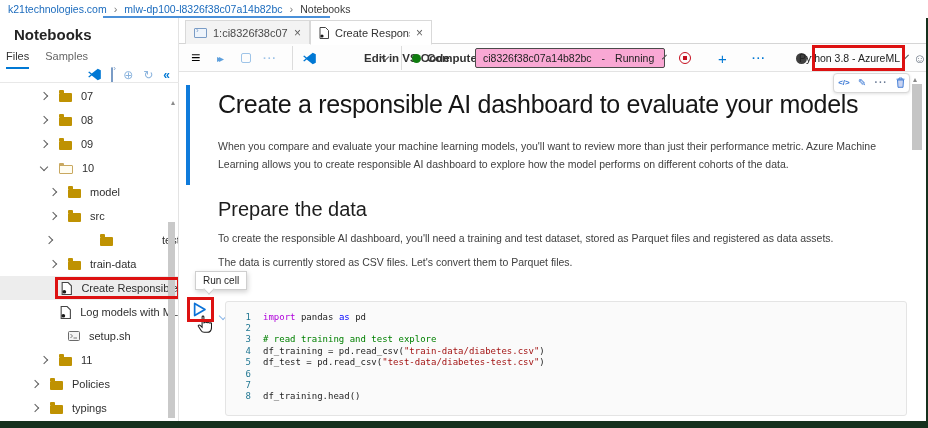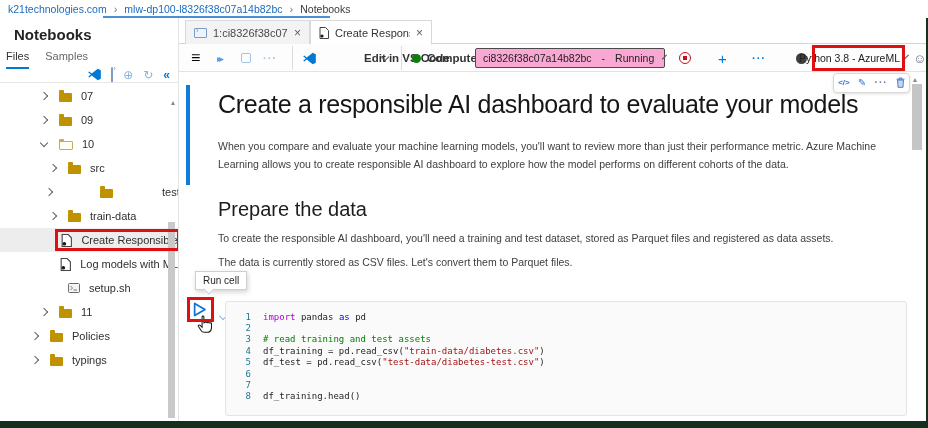--- a/index.html
+++ b/index.html
@@ -151,28 +151,42 @@
         <span class="tree-icon">
           <span class="icon-folder"></span>
         </span>
         <span class="tree-label">07</span>
       </div>
       <div class="tree-row" style="padding-left: 37px;">
         <span class="expander chev-right"></span>
         <span class="tree-icon">
           <span class="icon-folder"></span>
         </span>
+        <span class="tree-label">08</span>
+      </div>
+      <div class="tree-row" style="padding-left: 37px;">
+        <span class="expander chev-right"></span>
+        <span class="tree-icon">
+          <span class="icon-folder"></span>
+        </span>
         <span class="tree-label">09</span>
       </div>
       <div class="tree-row" style="padding-left: 37px;">
         <span class="expander chev-down"></span>
         <span class="tree-icon">
           <span class="icon-folder-open"></span>
         </span>
         <span class="tree-label">10</span>
+      </div>
+      <div class="tree-row" style="padding-left: 46px;">
+        <span class="expander chev-right"></span>
+        <span class="tree-icon">
+          <span class="icon-folder"></span>
+        </span>
+        <span class="tree-label">model</span>
       </div>
       <div class="tree-row" style="padding-left: 46px;">
         <span class="expander chev-right"></span>
         <span class="tree-icon">
           <span class="icon-folder"></span>
         </span>
         <span class="tree-label">src</span>
       </div>
       <div class="tree-row" style="padding-left: 46px; gap: 40px;">
         <span class="expander chev-right"></span>
@@ -354,21 +368,21 @@
           <div class="code-line">
             <span class="ln">1</span>
             <span class="cd"><span class="tok-kw1">import</span><span class="tok-pl"> pandas </span><span class="tok-kw2">as</span><span class="tok-pl"> pd</span></span>
           </div>
           <div class="code-line">
             <span class="ln">2</span>
             <span class="cd"></span>
           </div>
           <div class="code-line">
             <span class="ln">3</span>
-            <span class="cd"><span class="tok-cm"># read training and test assets</span></span>
+            <span class="cd"><span class="tok-cm"># read training and test explore</span></span>
           </div>
           <div class="code-line">
             <span class="ln">4</span>
             <span class="cd"><span class="tok-pl">df_training = pd.read_csv(</span><span class="tok-st">"train-data/diabetes.csv"</span><span class="tok-pl">)</span></span>
           </div>
           <div class="code-line">
             <span class="ln">5</span>
             <span class="cd"><span class="tok-pl">df_test = pd.read_csv(</span><span class="tok-st">"test-data/diabetes-test.csv"</span><span class="tok-pl">)</span></span>
           </div>
           <div class="code-line">

